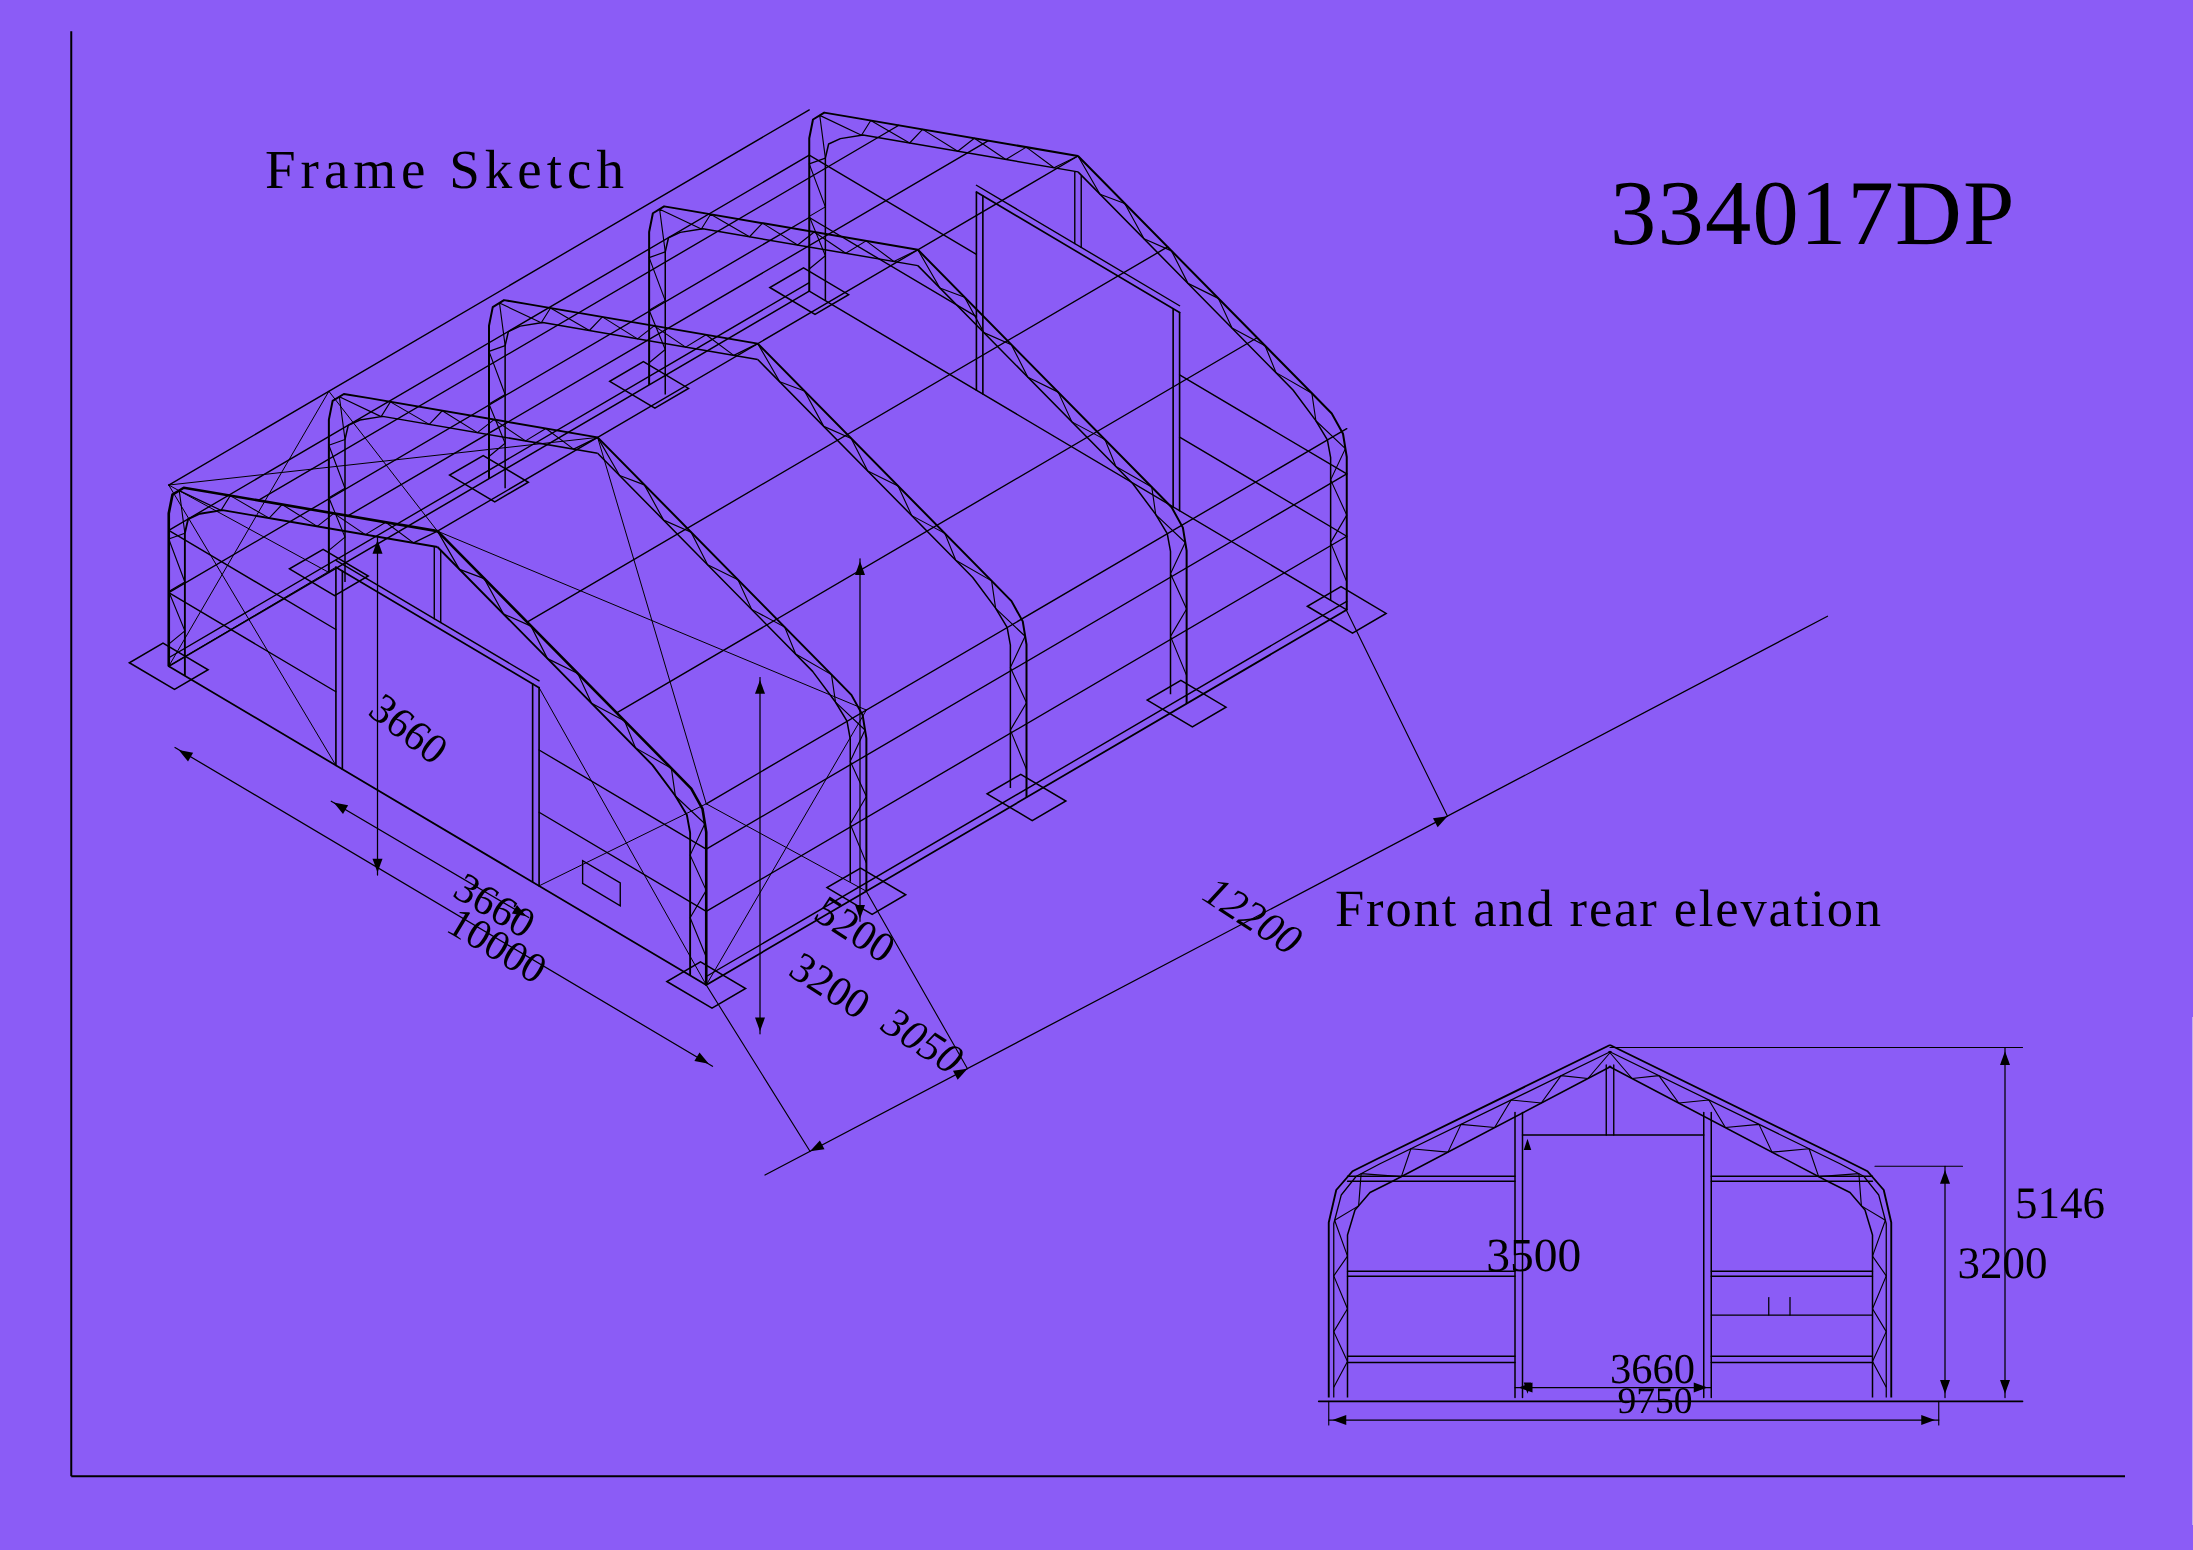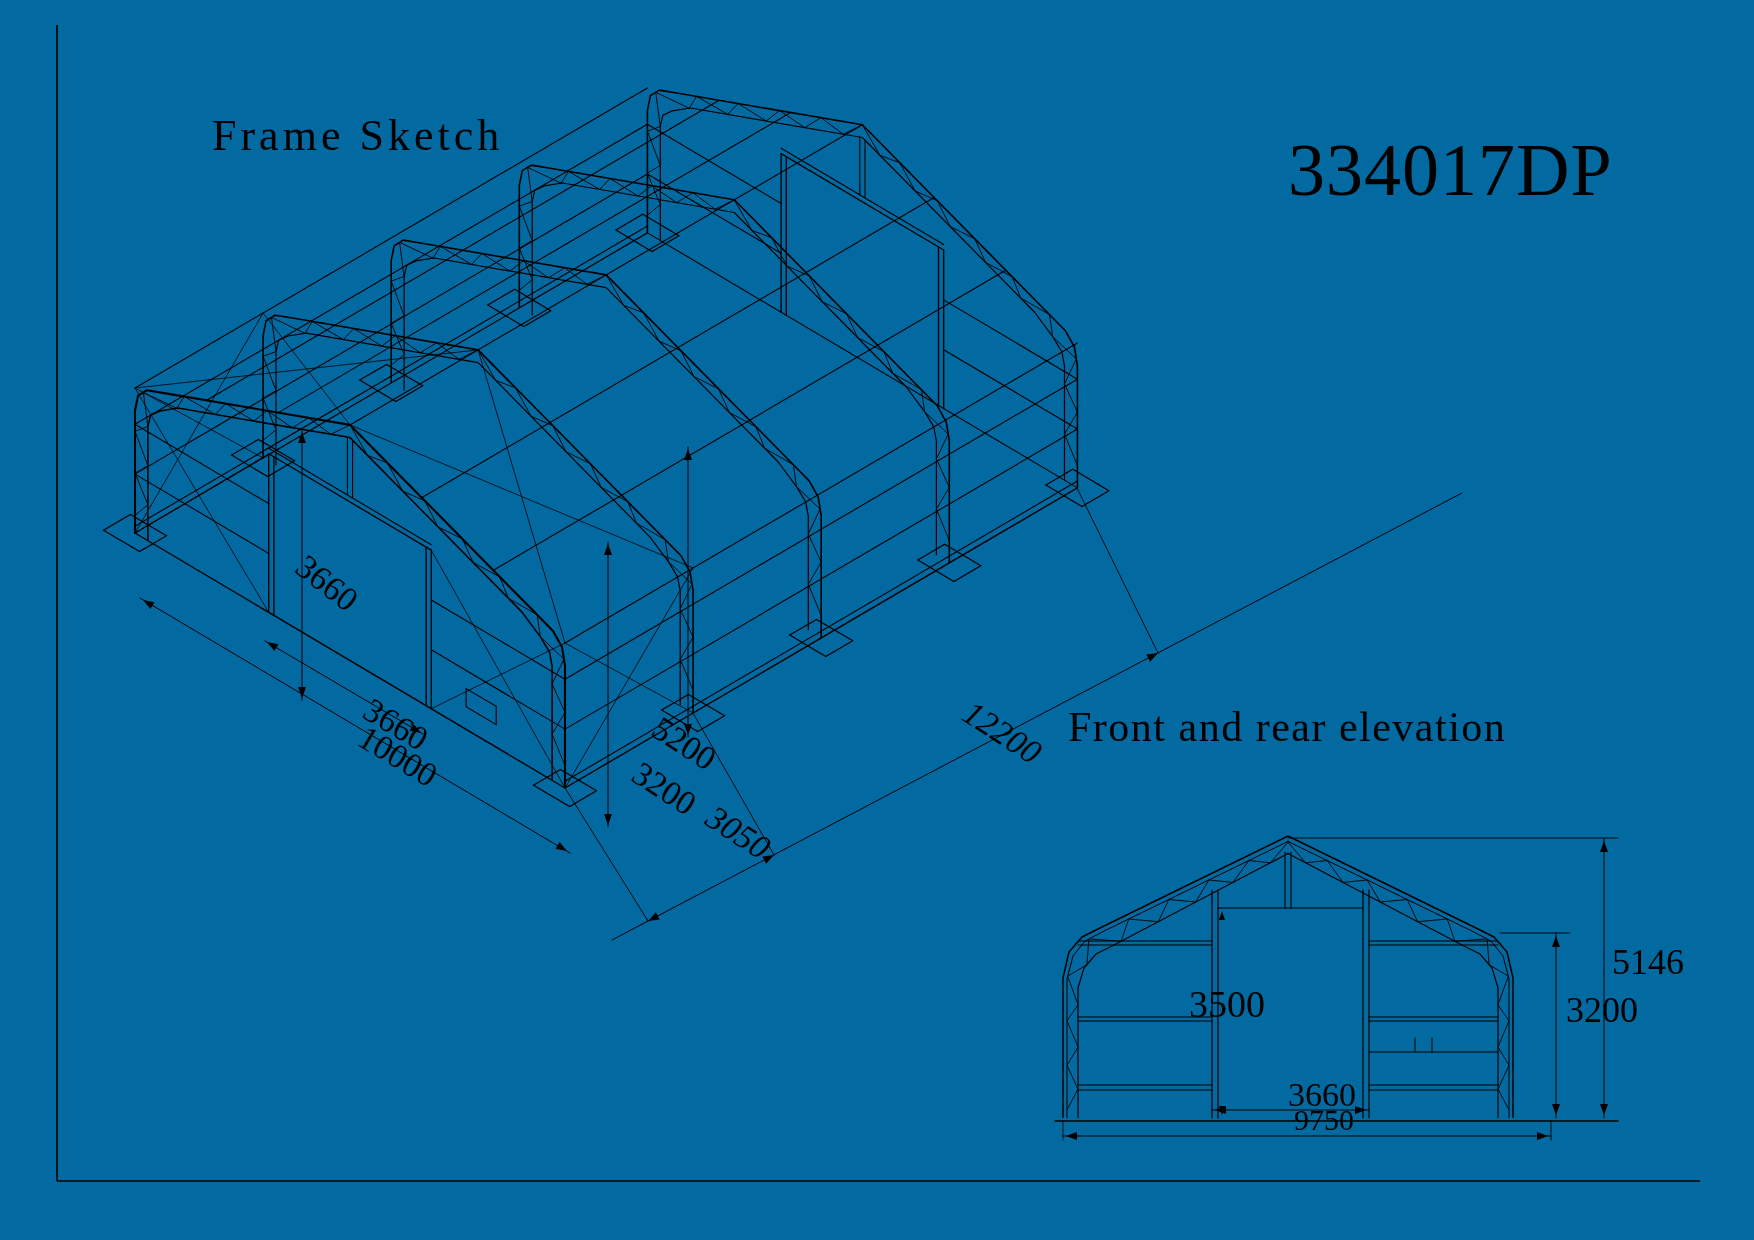--- a/index.html
+++ b/index.html
@@ -1,16 +1,16 @@
 <!DOCTYPE html>
 <html><head>
 <meta charset="utf-8">
 <style>
   html,body{margin:0;padding:0;background:#e8e8e8;}
-  .page{position:relative;width:1754px;height:1240px;background:#0369a1;margin:0 auto;overflow:hidden;
+  .page{position:relative;width:1754px;height:1240px;background:#8b5cf6;margin:0 auto;overflow:hidden;
         font-family:"Liberation Serif","DejaVu Serif",serif;}
   svg{position:absolute;left:0;top:0;}
   text{fill:#000;}
   .t-title{font-size:44px;letter-spacing:4px;}
   .t-model{font-size:74px;letter-spacing:1px;}
   .t-caption{font-size:42px;letter-spacing:1.5px;}
   .t-dim{font-size:34px;}
   .t-dim-i{font-size:34px;font-style:italic;}
   .t-e38{font-size:38px;}
   .t-e34{font-size:34px;}

